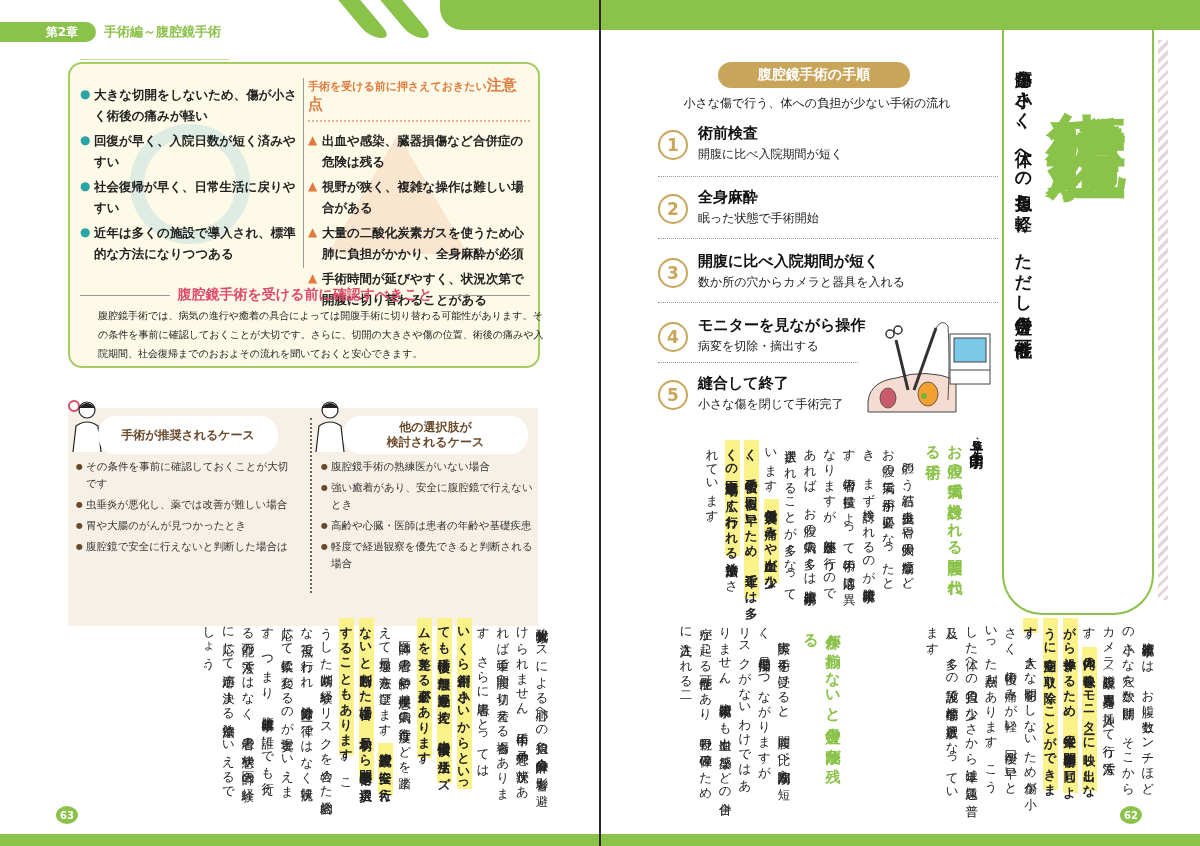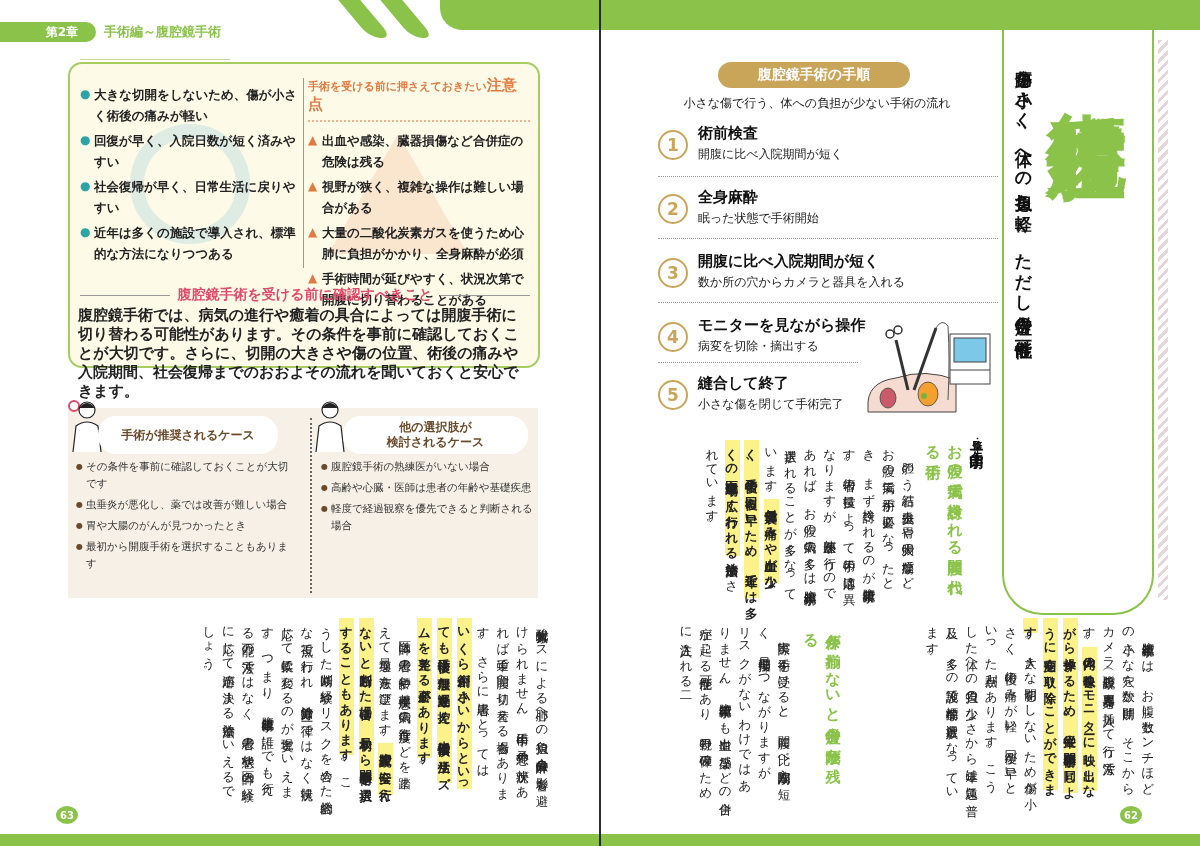--- a/index.html
+++ b/index.html
@@ -26,24 +26,24 @@
 .pc-col.right .pc-head{color:#e07a3f;border-color:#f0b28f}
 .pc-list{list-style:none;margin-top:8px}
 .pc-list li{font-size:12.5px;font-weight:bold;line-height:21px;padding-left:14px;position:relative;margin-bottom:4px;color:#222}
 .pc-list li .mk{position:absolute;left:0;top:0;font-size:12px}
 .pc-col.left .mk{color:#2aa4a4}
 .pc-col.right .mk{color:#e07a3f}
 .bg-circle{position:absolute;left:60px;top:60px;width:120px;height:120px;border:14px solid rgba(130,190,215,.25);border-radius:50%}
 .bg-tri{position:absolute;left:258px;top:70px;width:0;height:0;border-left:70px solid transparent;border-right:70px solid transparent;border-bottom:120px solid rgba(240,150,120,.22)}
 .check-title{position:absolute;left:10px;top:222px;width:450px;text-align:center;color:#e04a6b;font-size:14px;font-weight:bold;display:flex;align-items:center;gap:8px}
 .check-title:before,.check-title:after{content:"";flex:1;height:1px;background:#999}
-.check-body{position:absolute;left:8px;top:242px;width:452px;font-size:15px;line-height:19px;font-weight:bold;color:#222}
-
-
-.cases-box{position:absolute;left:68px;top:408px;width:470px;height:190px;background:#f7f0e6}
+.check-body{position:absolute;left:28px;top:242px;width:452px;font-size:10px;line-height:19px;font-weight:normal;color:#222}
+
+
+.cases-box{position:absolute;left:68px;top:408px;width:470px;height:218px;background:#f7f0e6}
 .case-col{position:absolute;top:0;width:230px}
 .case-col.left{left:0}
 .case-col.right{left:245px}
 .case-divider{position:absolute;left:242px;top:10px;width:0;height:175px;border-left:2px dotted #666}
 .case-head{position:absolute;top:8px;height:38px;background:#fff;border-radius:18px;font-size:12px;font-weight:bold;color:#6a4a2a;display:flex;align-items:center;justify-content:center;text-align:center;line-height:15px}
 .case-col.left .case-head{left:30px;width:180px}
 .case-col.right .case-head{left:30px;width:185px}
 .doc-ic{position:absolute;top:-12px;left:0;width:34px;height:58px}
 .case-list{list-style:none;position:absolute;top:50px;left:8px;width:222px}
 .case-list li{font-size:10.5px;line-height:17px;padding-left:10px;position:relative;margin-bottom:4px;color:#333}
@@ -129,35 +129,36 @@
         <circle cx="6" cy="10" r="5" fill="#fff" stroke="#e04a6b" stroke-width="2"></circle>
         <circle cx="19" cy="14" r="8" fill="#fff" stroke="#222" stroke-width="1.2"></circle>
         <path d="M11 12 Q19 2 27 12" fill="#222"></path>
         <path d="M5 56 L8 30 Q19 22 30 30 L33 56" fill="#fff" stroke="#222" stroke-width="1.2"></path>
       </svg>
       <div class="case-head">手術が推奨されるケース</div>
       <ul class="case-list">
         <li>その条件を事前に確認しておくことが大切です</li>
         <li>虫垂炎が悪化し、薬では改善が難しい場合</li>
         <li>胃や大腸のがんが見つかったとき</li>
-        <li>最初から開腹手術を選択することもあります</li>
+        <li>腹腔鏡で安全に行えないと判断した場合は</li>
       </ul>
     </div>
 
     <div class="case-col right">
       <svg class="doc-ic" viewBox="0 0 34 58">
         <circle cx="17" cy="14" r="8" fill="#fff" stroke="#222" stroke-width="1.2"></circle>
         <path d="M9 12 Q17 2 25 12" fill="#222"></path>
         <path d="M3 56 L6 30 Q17 22 28 30 L31 56" fill="#fff" stroke="#222" stroke-width="1.2"></path>
       </svg>
       <div class="case-head">
         <div><span>他の選択肢が</span><br><span>検討されるケース</span></div>
       </div>
       <ul class="case-list">
         <li>腹腔鏡手術の熟練医がいない場合</li>
+        <li>強い癒着があり、安全に腹腔鏡で行えないとき</li>
         <li>高齢や心臓・医師は患者の年齢や基礎疾患</li>
         <li>軽度で経過観察を優先できると判断される場合</li>
       </ul>
     </div>
   </div>
 
   <div class="vtext" style="left:62px;top:618px;height:178px;width:490px">
     <span>酸化炭素ガスによる心肺への負担や全身麻酔の影響も避けられません。手術中に予想外の状況があれば途中で開腹へ切り替える場合もあります。さらに患者にとっては、</span><span class="hl">いくら術創が小さいからといっても手術後は無理な運動を控え、生活習慣や生活リズムを整える必要があります</span><span>。</span><br>　<span>医師は患者の年齢や基礎疾患、病気の進行度などを踏まえて最適な方法を選びます。</span><span class="hl">腹腔鏡で安全に行えないと判断した場合は、最初から開腹手術を選択することもあります</span><span>。こうした判断は経験やリスクを含めた総合的な視点で行われ、治療方針は一律ではなく状況に応じて柔軟に変わるのが現実といえます。つまり、腹腔鏡手術は誰にでも行える万能の方法ではなく、患者の状態や医師の経験に応じて適応が決まる治療法といえるでしょう。</span>
   </div>
   <div class="pagenum" style="left:56px;top:806px">63</div>

